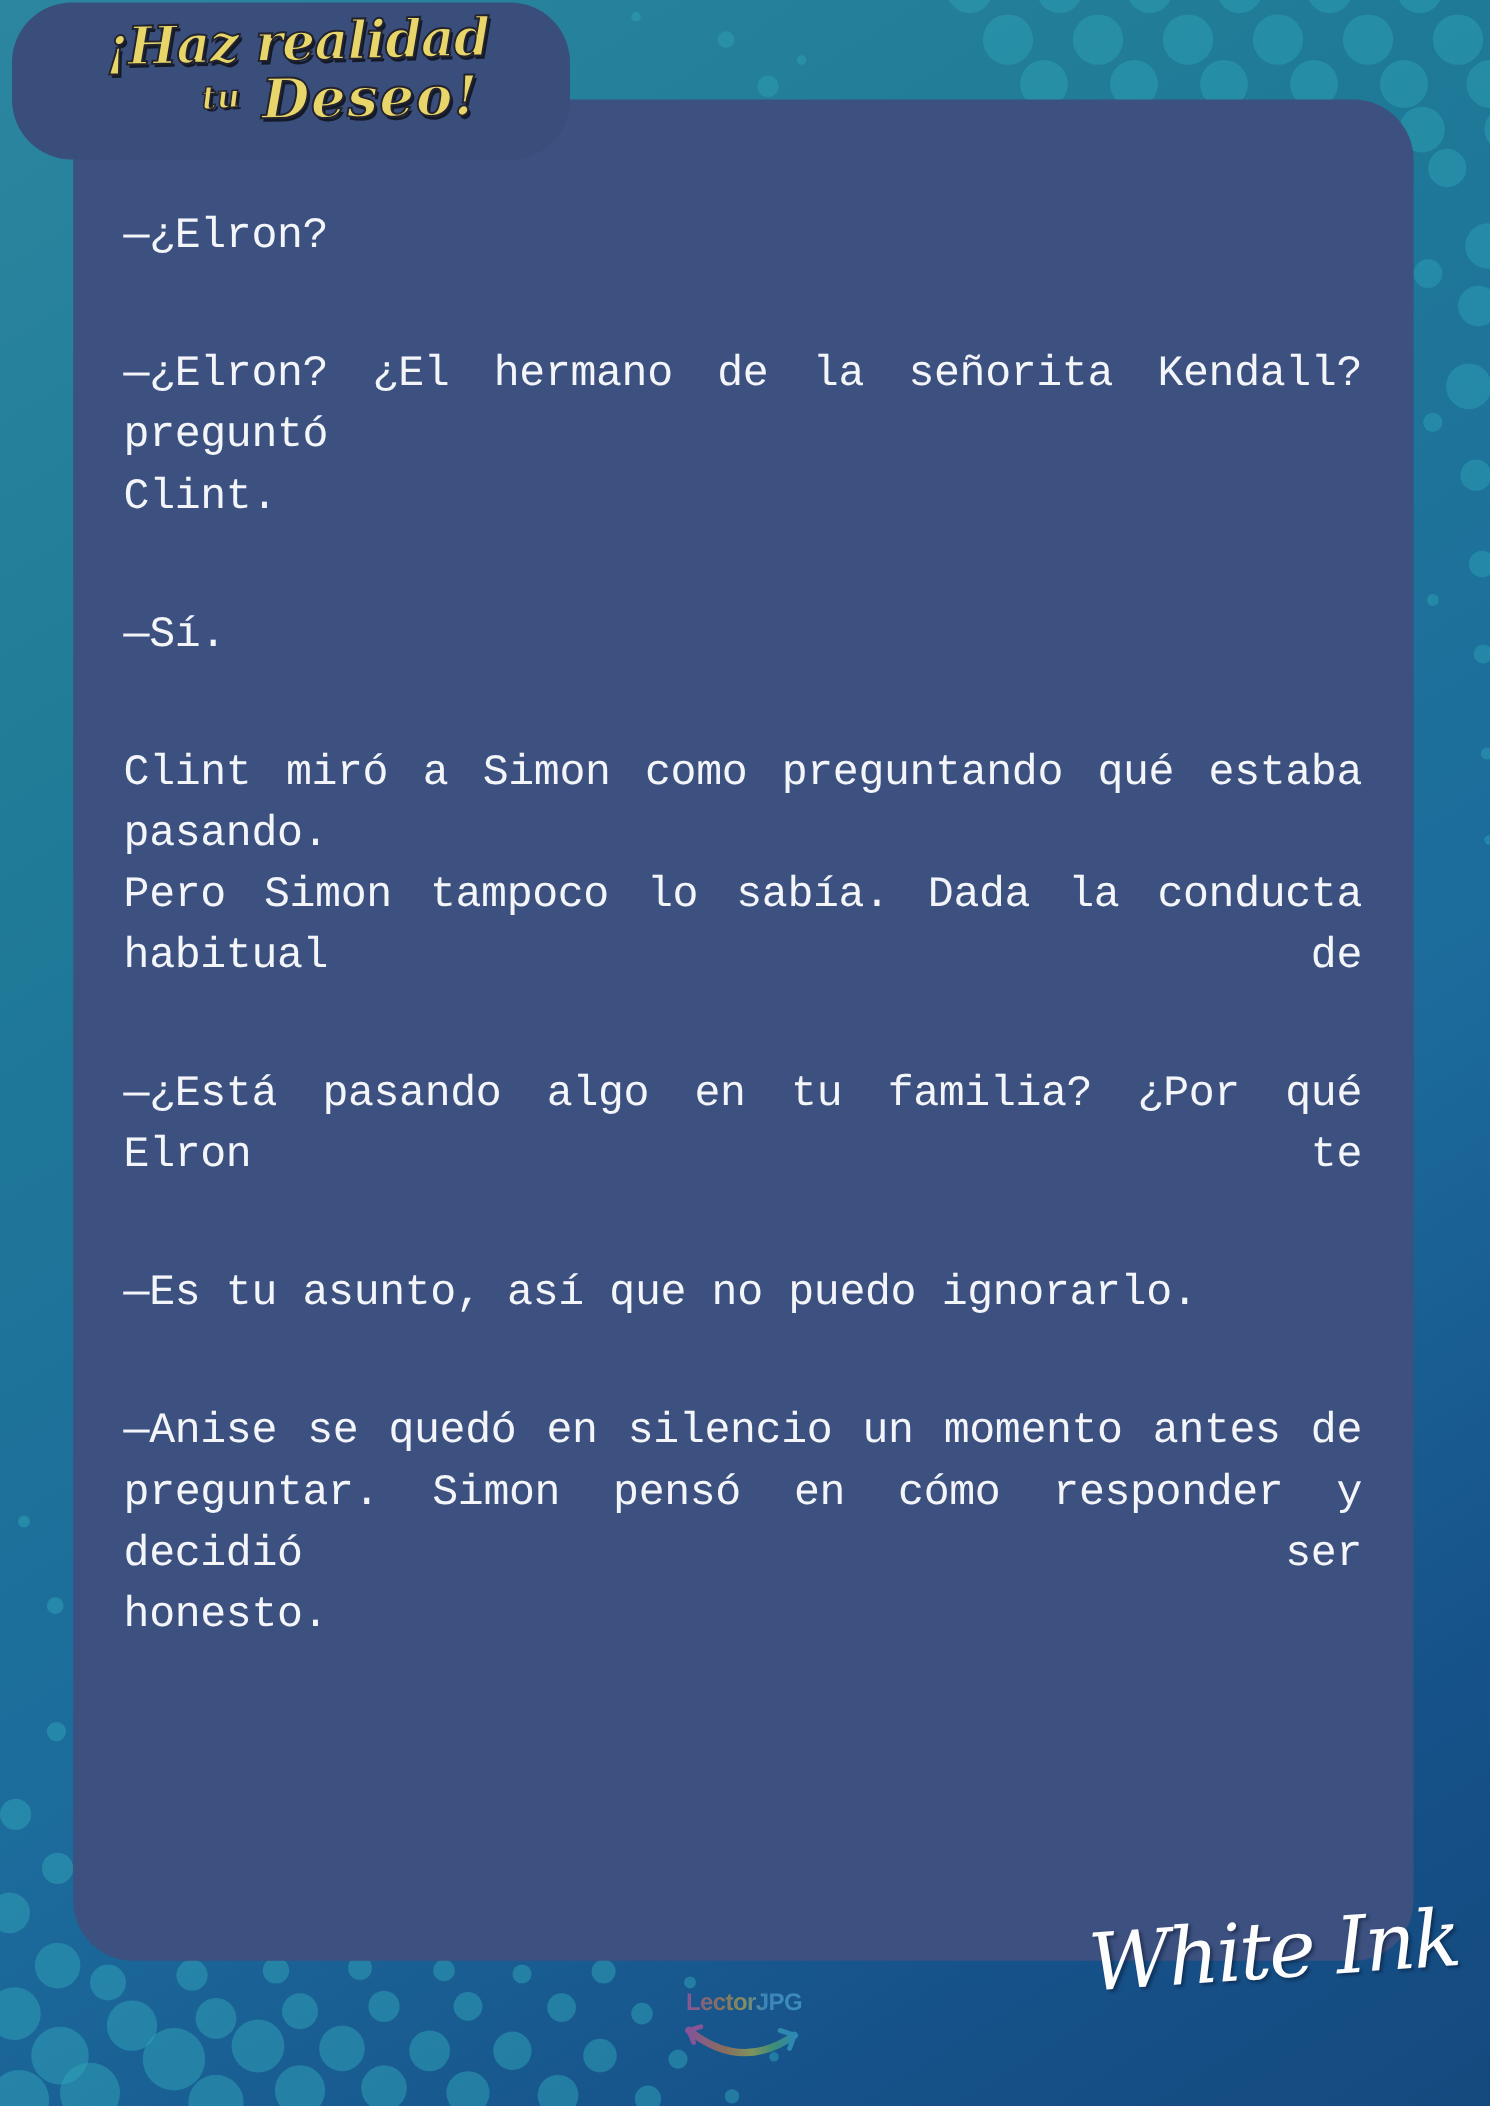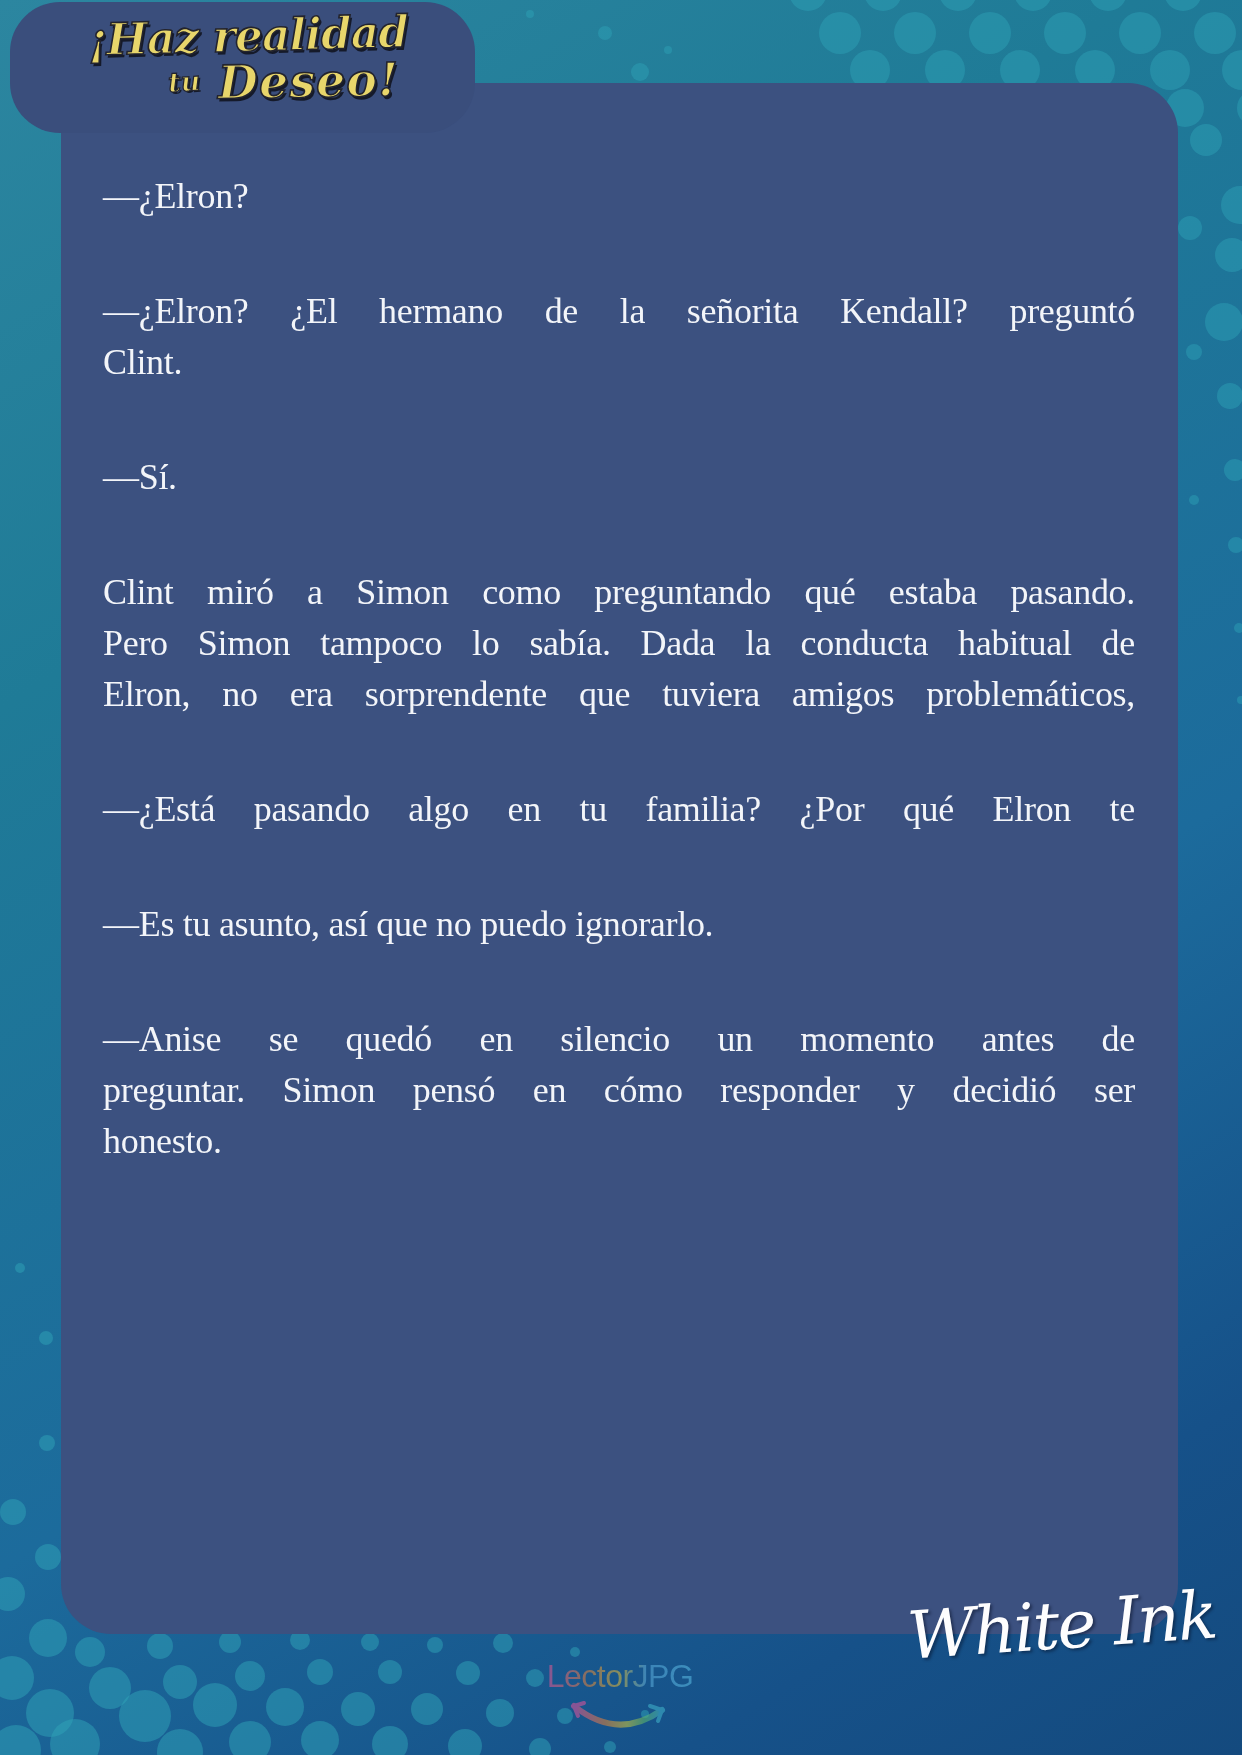--- a/index.html
+++ b/index.html
@@ -40,29 +40,30 @@
   .card{
     position:absolute;left:61px;top:83px;width:1117px;height:1551px;
     background:#3c5180;border-radius:50px;z-index:2;
     box-sizing:border-box;padding:88px 43px 0 42px;
   }
   .para{margin:0 0 64px 0;}
   .ln{
     color:#f3f5f9;font-size:36px;line-height:51px;letter-spacing:-0.3px;
     text-align:justify;text-align-last:justify;text-justify:inter-word;
     white-space:normal;
+    font-family:Liberation Mono, monospace;
   }
   .ln.last{text-align-last:left;}
   
   .lector{
     position:absolute;left:540px;top:1658px;width:160px;z-index:4;
     opacity:.58;text-align:center;pointer-events:none;
   }
   .lector-text{
-    font-family:"Liberation Sans",sans-serif;font-weight:normal;font-size:32px;
+    font-family:"Liberation Sans",sans-serif;font-weight:bold;font-size:20px;
     background:linear-gradient(90deg,#d8549b 0%,#d9823e 28%,#d4b83f 50%,#58a7d8 68%,#57b8e0 100%);
     -webkit-background-clip:text;background-clip:text;color:transparent;
     letter-spacing:-0.5px;
   }
   .smile{display:block;margin:2px auto 0 auto;}
   
   .signature{
     position:absolute;left:905px;top:1598px;width:300px;z-index:5;
     font-family:"DejaVu Serif",serif;font-style:italic;font-size:66px;
     color:#fdfdfe;transform:rotate(-4deg);transform-origin:left top;
@@ -164,21 +165,20 @@
   <div class="para">
     <div class="ln">—¿Elron? ¿El hermano de la señorita Kendall? preguntó</div>
     <div class="ln last">Clint.</div>
   </div>
   <div class="para">
     <div class="ln last">—Sí.</div>
   </div>
   <div class="para">
     <div class="ln">Clint miró a Simon como preguntando qué estaba pasando.</div>
     <div class="ln">Pero Simon tampoco lo sabía. Dada la conducta habitual de</div>
-    <div class="ln">Elron, no era sorprendente que tuviera amigos problemáticos,</div>
   </div>
   <div class="para">
     <div class="ln">—¿Está pasando algo en tu familia? ¿Por qué Elron te</div>
   </div>
   <div class="para">
     <div class="ln last">—Es tu asunto, así que no puedo ignorarlo.</div>
   </div>
   <div class="para">
     <div class="ln">—Anise se quedó en silencio un momento antes de</div>
     <div class="ln">preguntar. Simon pensó en cómo responder y decidió ser</div>

